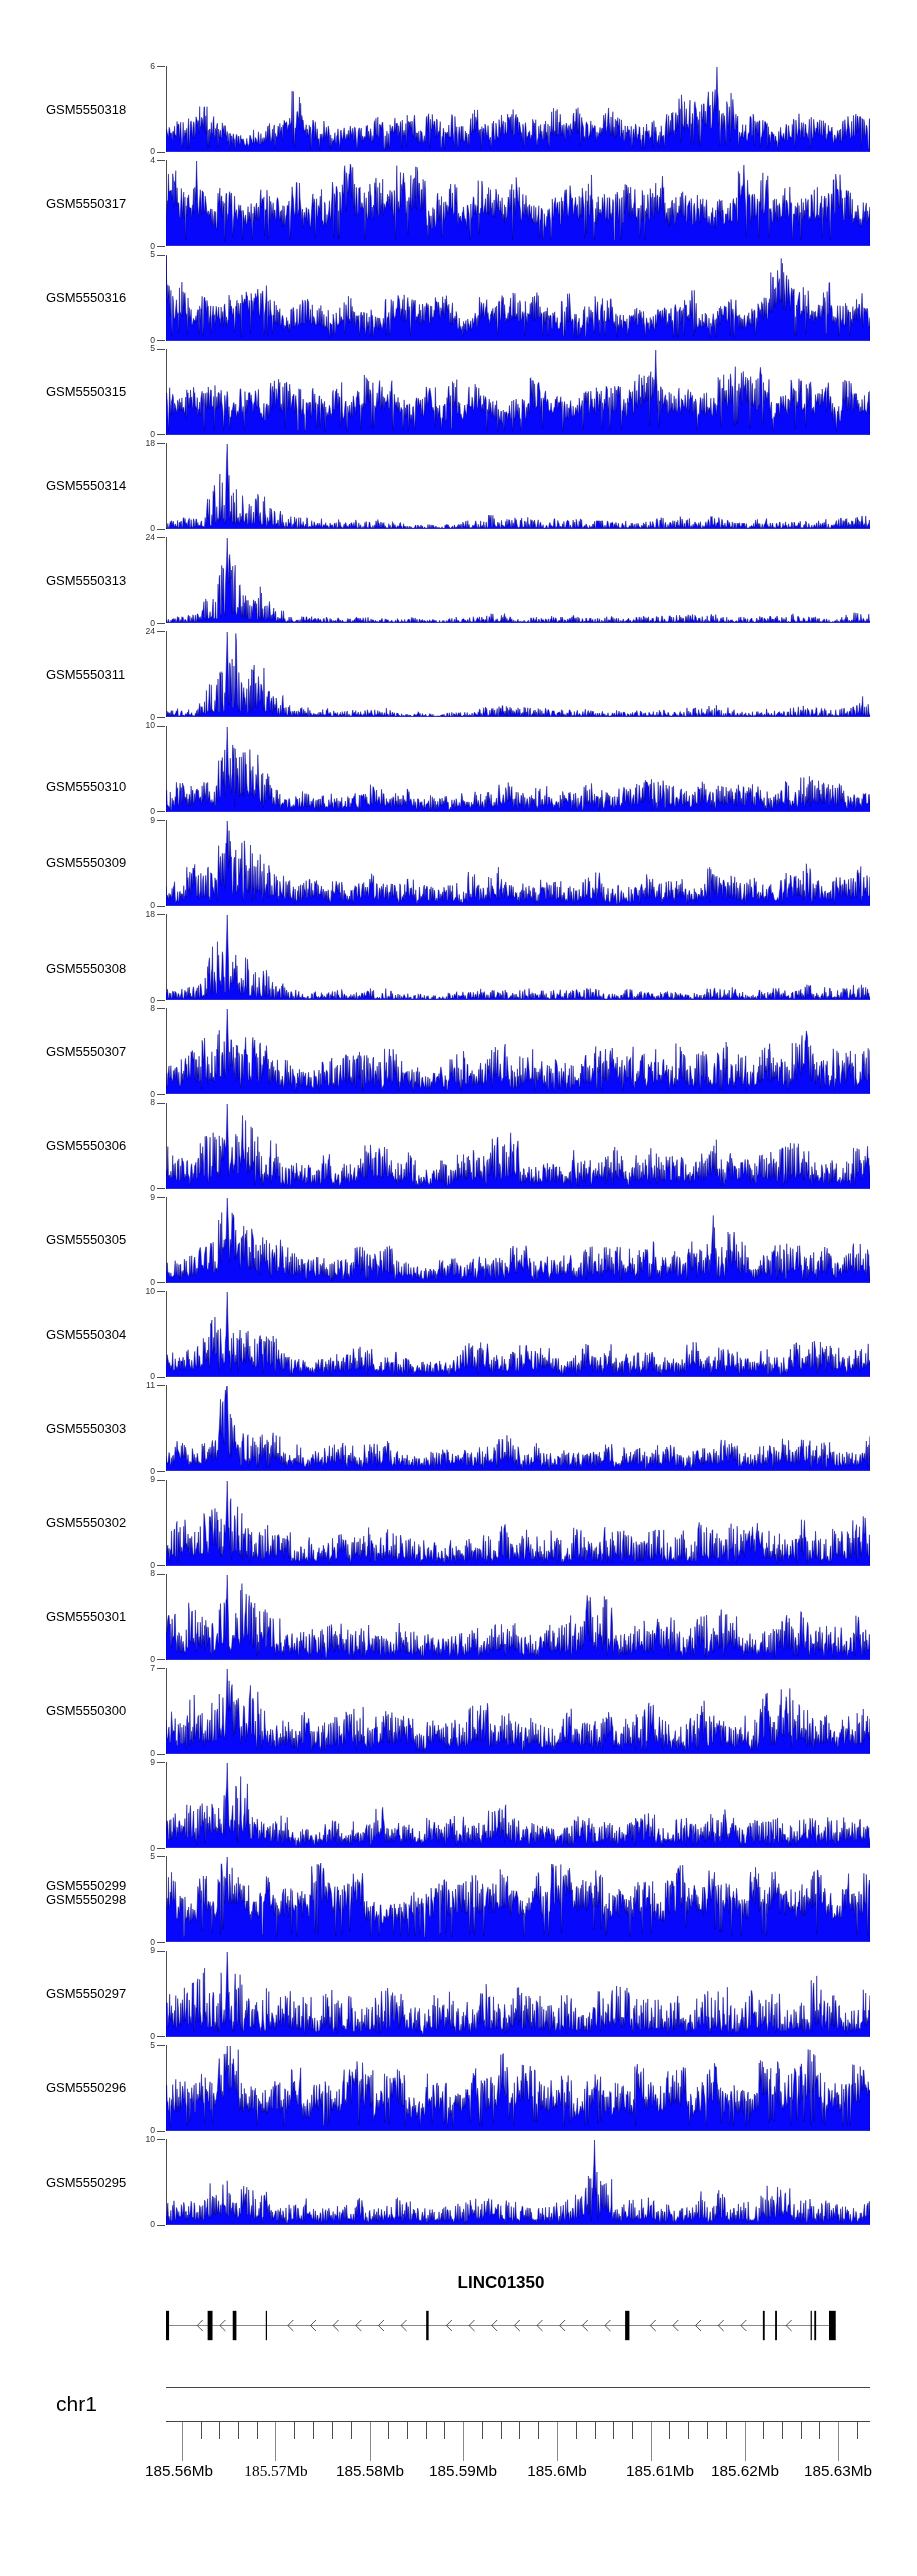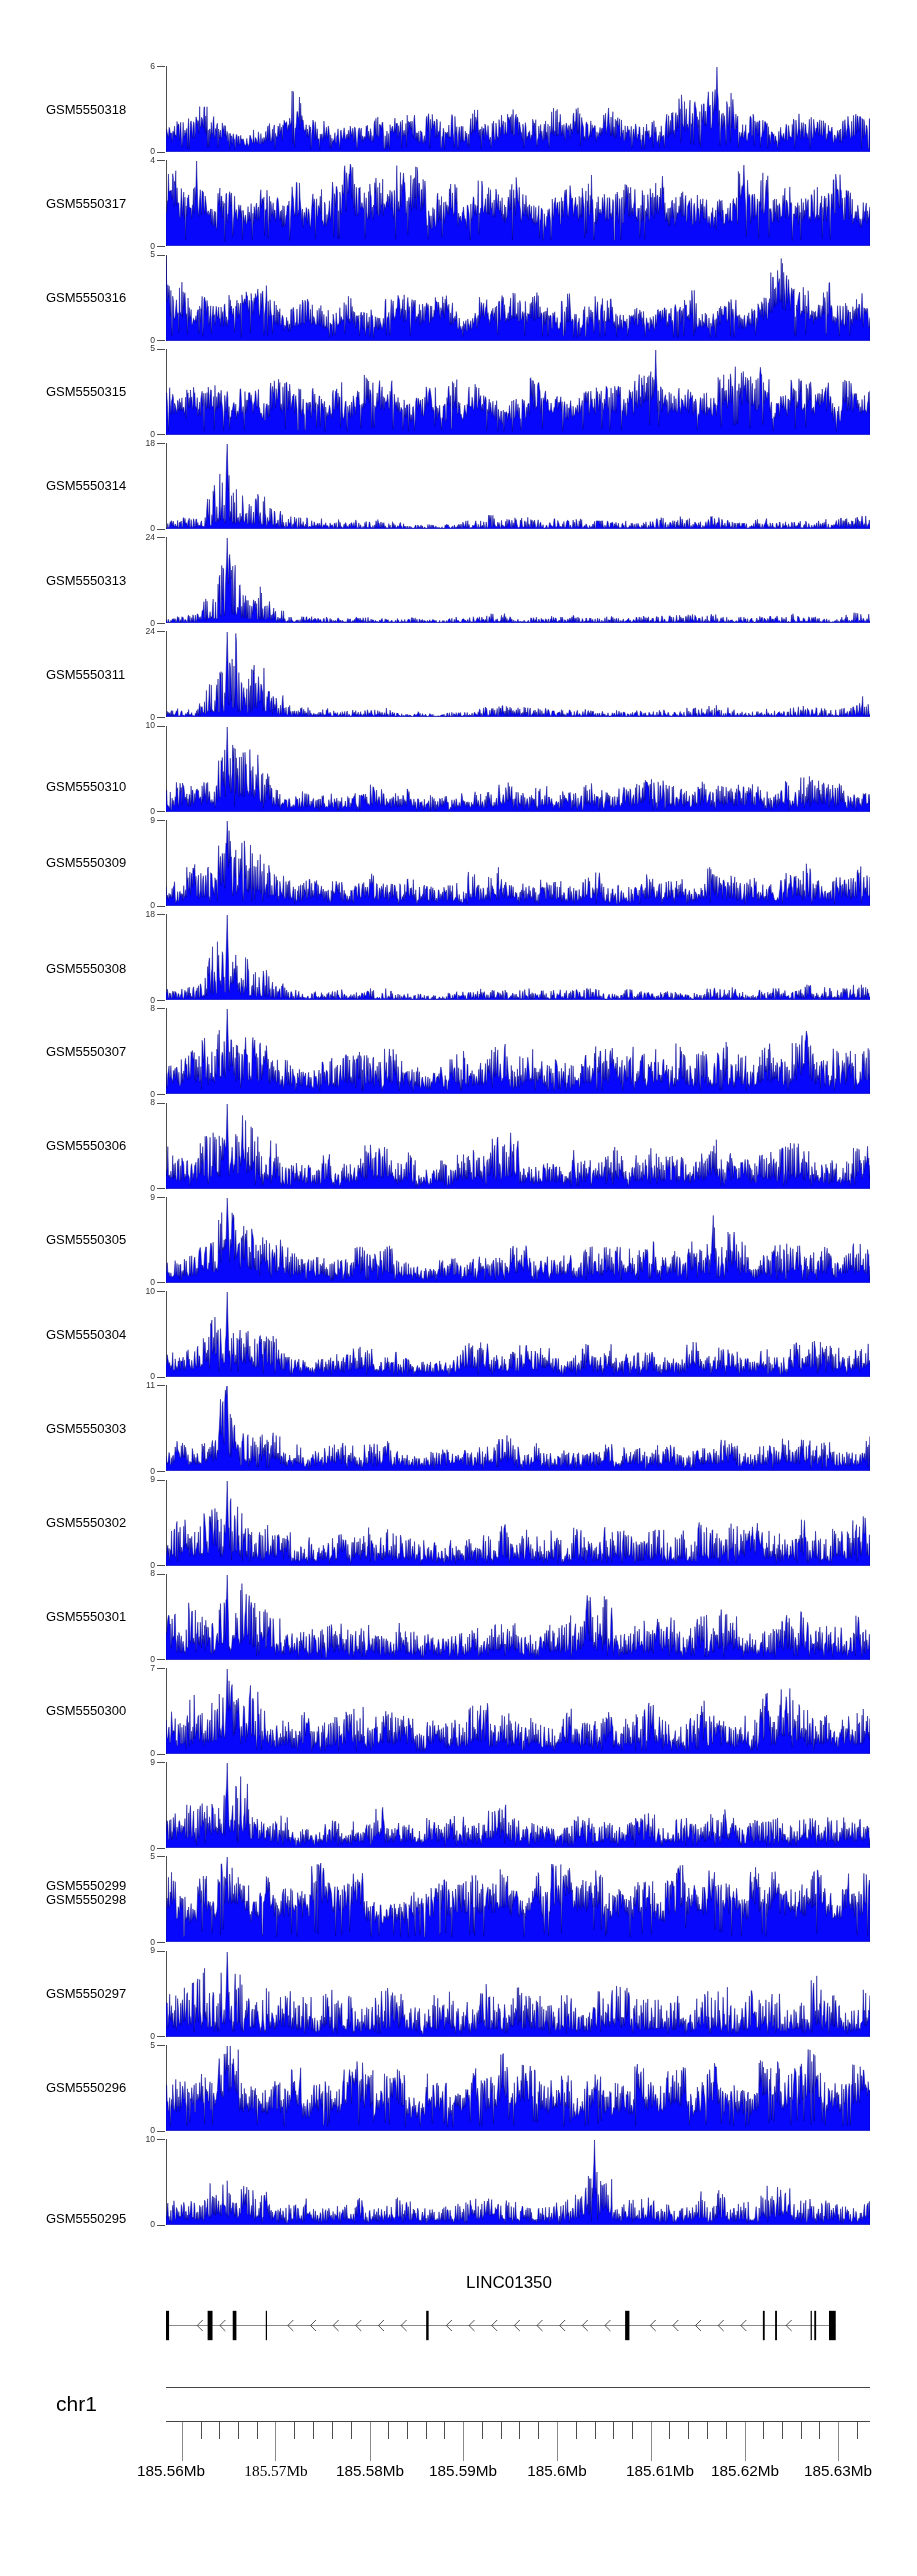--- a/index.html
+++ b/index.html
@@ -259,34 +259,34 @@
         <div class="ylab" style="left: 124px; top: 2041px;">5</div>
         <div class="ylab" style="left: 124px; top: 2126px;">0</div>
         <div class="ydash" style="left: 157px; top: 2045px;"></div>
         <div class="ydash" style="left: 157px; top: 2131px;"></div>
         <div class="yaxis" style="left: 166px; top: 2045px; height: 86px;"></div>
         <svg class="sigsvg" width="704" height="86" viewBox="0 0 1150 140" style="left: 166px; top: 2045px;">
           <path d="M0,140L0,97.1L1,65.5L2,93.3L3,92.2L4,107.6L5,106.4L6,85.7L7,132.7L8,100.6L9,88.7L10,104.0L11,64.4L12,86.3L13,106.1L14,106.3L15,91.9L16,55.9L17,108.9L18,71.5L19,101.2L20,99.2L21,84.4L22,108.7L23,59.7L24,88.2L25,103.1L26,82.7L27,66.8L28,72.3L29,87.4L30,87.2L31,59.4L32,92.5L33,98.9L34,131.6L35,71.3L36,106.0L37,76.8L38,78.2L39,126.3L40,87.1L41,91.0L42,69.4L43,84.0L44,97.2L45,81.4L46,64.8L47,109.9L48,108.4L49,62.0L50,89.3L51,90.1L52,79.9L53,86.1L54,88.4L55,61.1L56,89.3L57,71.1L58,47.1L59,92.3L60,66.9L61,92.8L62,95.0L63,128.2L64,53.0L65,77.7L66,72.1L67,81.9L68,75.4L69,93.2L70,90.9L71,69.8L72,59.8L73,105.8L74,105.5L75,61.9L76,130.6L77,83.0L78,78.0L79,88.1L80,98.6L81,89.6L82,88.6L83,79.1L84,74.1L85,55.8L86,37.3L87,21.8L88,53.5L89,79.3L90,48.5L91,82.7L92,75.1L93,86.4L94,78.2L95,14.5L96,24.0L97,48.4L98,14.0L99,39.2L100,1.4L101,42.0L102,32.4L103,75.9L104,40.7L105,1.3L106,71.1L107,66.2L108,30.2L109,34.3L110,22.1L111,36.9L112,64.6L113,48.4L114,74.6L115,42.3L116,79.7L117,61.1L118,7.3L119,82.2L120,106.9L121,86.7L122,103.9L123,61.9L124,105.7L125,80.0L126,109.2L127,99.6L128,70.7L129,103.5L130,78.8L131,80.4L132,96.1L133,101.2L134,94.8L135,108.8L136,83.9L137,106.1L138,93.3L139,67.4L140,97.7L141,73.0L142,103.7L143,102.0L144,73.7L145,86.7L146,70.4L147,111.7L148,81.4L149,129.7L150,109.5L151,87.3L152,102.2L153,91.0L154,95.3L155,96.9L156,95.6L157,110.6L158,77.7L159,109.2L160,102.5L161,108.8L162,73.3L163,95.2L164,111.8L165,93.2L166,111.6L167,98.0L168,91.2L169,84.3L170,104.9L171,86.3L172,72.2L173,101.4L174,104.3L175,67.5L176,85.8L177,68.5L178,58.9L179,73.2L180,65.8L181,106.1L182,102.1L183,65.0L184,64.7L185,98.9L186,61.3L187,110.4L188,89.8L189,102.4L190,100.9L191,100.6L192,88.4L193,132.8L194,71.2L195,72.2L196,96.6L197,110.1L198,83.3L199,74.5L200,89.2L201,101.8L202,81.3L203,88.3L204,91.0L205,39.8L206,40.7L207,80.8L208,60.8L209,63.0L210,58.8L211,77.5L212,74.5L213,94.5L214,81.0L215,94.7L216,99.0L217,75.4L218,63.2L219,52.7L220,36.9L221,93.9L222,98.7L223,104.5L224,119.2L225,95.0L226,113.5L227,99.5L228,108.9L229,119.1L230,99.1L231,88.8L232,103.1L233,113.4L234,119.4L235,94.2L236,103.2L237,111.5L238,81.2L239,98.8L240,104.9L241,72.2L242,64.9L243,85.6L244,100.1L245,92.9L246,65.8L247,103.6L248,88.9L249,106.8L250,72.3L251,63.7L252,88.9L253,88.0L254,79.0L255,100.3L256,75.5L257,131.5L258,129.5L259,104.1L260,59.4L261,67.2L262,107.8L263,77.7L264,132.6L265,92.1L266,66.3L267,127.2L268,84.3L269,74.1L270,107.0L271,88.1L272,106.1L273,97.1L274,92.7L275,100.1L276,86.5L277,95.2L278,100.3L279,75.6L280,110.3L281,99.8L282,100.4L283,72.0L284,108.9L285,104.5L286,96.0L287,99.3L288,80.5L289,60.3L290,56.8L291,40.0L292,92.7L293,88.8L294,96.5L295,85.8L296,60.1L297,64.4L298,67.8L299,48.7L300,39.9L301,59.1L302,50.0L303,95.7L304,43.4L305,48.6L306,60.6L307,53.9L308,64.8L309,53.0L310,39.4L311,61.0L312,26.6L313,42.8L314,73.6L315,129.6L316,66.8L317,58.1L318,92.5L319,55.6L320,83.1L321,28.6L322,50.7L323,87.3L324,101.7L325,79.6L326,47.7L327,87.3L328,63.9L329,67.4L330,49.9L331,54.4L332,70.7L333,52.4L334,101.4L335,48.8L336,96.6L337,88.8L338,41.1L339,124.9L340,114.9L341,113.9L342,109.5L343,97.1L344,78.8L345,105.1L346,89.6L347,94.7L348,103.3L349,90.3L350,89.5L351,74.5L352,76.3L353,79.3L354,98.7L355,93.5L356,90.4L357,46.7L358,126.9L359,100.3L360,57.7L361,50.5L362,94.8L363,93.7L364,85.9L365,129.7L366,54.1L367,83.9L368,74.7L369,61.1L370,85.4L371,53.5L372,58.0L373,59.0L374,52.8L375,59.4L376,68.8L377,89.8L378,39.7L379,68.3L380,95.6L381,41.9L382,53.8L383,56.2L384,64.0L385,99.5L386,62.1L387,98.0L388,96.8L389,48.9L390,59.4L391,133.2L392,89.7L393,113.6L394,103.4L395,113.2L396,110.3L397,85.1L398,91.2L399,99.9L400,117.3L401,119.1L402,102.1L403,99.3L404,110.4L405,86.0L406,101.4L407,105.1L408,98.1L409,118.1L410,109.6L411,117.1L412,101.5L413,95.5L414,91.8L415,132.0L416,118.8L417,102.5L418,110.9L419,95.3L420,109.5L421,101.4L422,114.9L423,112.0L424,86.5L425,68.4L426,80.4L427,46.6L428,98.7L429,90.6L430,87.0L431,89.6L432,94.1L433,89.3L434,84.3L435,128.4L436,65.5L437,65.2L438,78.0L439,96.3L440,102.8L441,103.1L442,64.5L443,61.7L444,97.2L445,66.1L446,94.4L447,107.2L448,86.3L449,86.0L450,94.1L451,83.8L452,75.6L453,97.7L454,128.6L455,105.5L456,69.1L457,62.2L458,62.1L459,115.8L460,133.5L461,111.2L462,101.8L463,115.4L464,84.6L465,108.4L466,106.2L467,113.7L468,97.3L469,133.2L470,94.1L471,94.9L472,89.2L473,81.9L474,99.4L475,83.0L476,98.3L477,79.1L478,99.7L479,81.1L480,103.0L481,81.6L482,107.1L483,106.4L484,98.8L485,86.8L486,103.6L487,85.5L488,100.4L489,92.1L490,72.0L491,84.4L492,73.2L493,72.7L494,90.8L495,81.5L496,92.1L497,125.6L498,88.2L499,61.5L500,77.1L501,58.9L502,45.8L503,56.2L504,49.7L505,49.3L506,38.0L507,88.6L508,77.7L509,70.3L510,85.3L511,102.4L512,131.7L513,107.2L514,78.5L515,57.7L516,131.7L517,62.1L518,67.6L519,87.2L520,57.8L521,59.5L522,84.1L523,106.9L524,54.2L525,55.2L526,102.3L527,86.7L528,94.5L529,103.3L530,62.2L531,52.0L532,77.0L533,61.8L534,94.8L535,128.5L536,65.7L537,99.3L538,88.5L539,95.3L540,101.2L541,80.8L542,72.0L543,56.3L544,49.2L545,91.8L546,68.6L547,15.6L548,70.0L549,49.2L550,15.1L551,13.6L552,64.7L553,77.9L554,42.3L555,85.6L556,75.2L557,35.7L558,44.6L559,71.7L560,120.7L561,94.7L562,94.2L563,96.7L564,85.4L565,92.2L566,78.6L567,98.7L568,130.9L569,61.4L570,98.8L571,95.2L572,93.2L573,83.2L574,51.3L575,63.0L576,80.6L577,81.4L578,73.6L579,91.1L580,57.7L581,65.6L582,32.2L583,86.3L584,32.7L585,91.4L586,58.4L587,47.5L588,45.6L589,60.4L590,58.4L591,73.2L592,90.0L593,87.2L594,48.0L595,34.1L596,72.4L597,41.8L598,86.0L599,83.7L600,125.0L601,93.0L602,40.2L603,41.6L604,125.4L605,95.5L606,99.1L607,126.7L608,76.1L609,90.3L610,59.4L611,68.7L612,105.0L613,64.0L614,100.2L615,90.4L616,103.0L617,76.8L618,66.6L619,105.0L620,100.6L621,86.3L622,97.4L623,107.9L624,69.0L625,111.2L626,101.7L627,88.1L628,81.2L629,57.4L630,74.0L631,86.1L632,103.8L633,84.0L634,99.3L635,100.4L636,95.0L637,100.0L638,73.3L639,101.9L640,88.4L641,73.2L642,77.4L643,78.7L644,89.6L645,98.2L646,50.1L647,56.9L648,57.0L649,93.0L650,133.1L651,77.5L652,101.4L653,92.9L654,98.4L655,60.2L656,69.6L657,49.6L658,103.1L659,75.6L660,126.5L661,101.1L662,57.7L663,91.8L664,117.9L665,118.2L666,95.2L667,111.9L668,108.3L669,118.0L670,111.9L671,102.3L672,86.4L673,114.8L674,114.0L675,110.2L676,106.5L677,99.3L678,102.4L679,108.0L680,91.8L681,100.9L682,107.1L683,107.7L684,71.4L685,132.3L686,96.1L687,75.8L688,59.1L689,71.6L690,129.4L691,81.7L692,88.6L693,81.7L694,101.3L695,79.7L696,71.8L697,83.7L698,94.3L699,69.3L700,74.2L701,47.9L702,73.8L703,70.3L704,63.3L705,56.2L706,128.3L707,74.3L708,101.8L709,63.2L710,51.4L711,123.9L712,81.2L713,84.4L714,73.9L715,74.6L716,110.0L717,84.5L718,110.5L719,106.1L720,84.4L721,104.0L722,84.2L723,101.4L724,101.6L725,75.4L726,80.2L727,77.4L728,114.0L729,113.7L730,110.2L731,101.8L732,104.5L733,101.2L734,61.7L735,105.4L736,84.5L737,102.9L738,62.7L739,99.8L740,110.0L741,93.0L742,78.4L743,106.2L744,78.0L745,67.7L746,86.1L747,66.2L748,85.4L749,100.1L750,101.4L751,107.3L752,80.6L753,84.6L754,75.1L755,82.5L756,111.8L757,92.0L758,75.8L759,113.1L760,97.7L761,99.7L762,112.0L763,104.1L764,88.4L765,96.1L766,34.8L767,132.2L768,47.2L769,38.3L770,30.9L771,69.0L772,46.8L773,68.3L774,73.4L775,48.7L776,43.3L777,68.5L778,83.8L779,85.9L780,37.8L781,91.4L782,88.1L783,103.1L784,84.2L785,98.9L786,88.6L787,106.0L788,63.9L789,79.9L790,90.8L791,73.3L792,60.5L793,70.5L794,101.7L795,82.3L796,65.9L797,89.3L798,92.7L799,81.2L800,80.4L801,90.7L802,101.3L803,86.8L804,106.6L805,108.7L806,101.0L807,94.9L808,66.9L809,105.0L810,104.2L811,109.0L812,101.0L813,78.1L814,78.0L815,104.2L816,93.6L817,69.1L818,53.0L819,57.5L820,42.7L821,91.4L822,77.6L823,85.5L824,99.3L825,68.1L826,95.3L827,55.2L828,49.1L829,70.9L830,95.3L831,59.5L832,91.3L833,85.6L834,40.9L835,93.5L836,76.7L837,61.6L838,89.4L839,97.9L840,67.8L841,99.3L842,41.1L843,83.7L844,48.6L845,36.2L846,43.1L847,78.8L848,37.0L849,52.6L850,90.3L851,91.5L852,102.1L853,95.6L854,91.4L855,130.3L856,111.0L857,79.7L858,85.2L859,100.9L860,97.8L861,115.1L862,110.3L863,106.2L864,109.5L865,93.8L866,86.1L867,109.0L868,68.5L869,84.0L870,75.2L871,90.5L872,105.6L873,109.5L874,97.3L875,74.3L876,60.5L877,79.3L878,65.6L879,79.1L880,84.7L881,98.6L882,129.7L883,104.0L884,49.4L885,47.0L886,84.3L887,90.8L888,40.1L889,55.4L890,83.7L891,61.5L892,89.5L893,90.6L894,60.0L895,68.2L896,29.4L897,35.4L898,35.5L899,35.6L900,59.7L901,67.6L902,96.4L903,72.3L904,93.9L905,84.4L906,69.5L907,128.2L908,89.7L909,74.9L910,77.5L911,112.3L912,106.4L913,86.3L914,78.3L915,87.7L916,87.1L917,80.5L918,99.5L919,93.2L920,89.7L921,129.7L922,83.0L923,75.1L924,77.5L925,90.2L926,105.0L927,132.0L928,65.5L929,81.9L930,103.2L931,92.8L932,108.2L933,74.0L934,111.3L935,98.6L936,91.4L937,108.0L938,91.3L939,78.4L940,74.8L941,95.9L942,73.2L943,112.3L944,74.6L945,84.8L946,88.8L947,132.8L948,91.2L949,108.4L950,80.3L951,76.5L952,129.7L953,88.3L954,114.8L955,87.2L956,112.0L957,97.0L958,88.6L959,105.9L960,106.1L961,79.8L962,81.9L963,82.5L964,106.9L965,78.0L966,79.3L967,102.6L968,90.7L969,29.1L970,67.0L971,24.8L972,59.2L973,47.4L974,26.8L975,82.2L976,35.9L977,80.9L978,45.8L979,46.2L980,79.8L981,54.8L982,39.0L983,66.2L984,90.4L985,127.1L986,55.7L987,74.2L988,37.6L989,122.1L990,80.6L991,83.7L992,80.0L993,125.0L994,67.4L995,79.7L996,75.1L997,46.0L998,93.5L999,26.7L1000,30.1L1001,61.2L1002,38.2L1003,98.5L1004,75.3L1005,77.8L1006,103.0L1007,100.7L1008,96.9L1009,104.8L1010,88.7L1011,61.0L1012,78.6L1013,89.3L1014,100.8L1015,92.9L1016,67.1L1017,48.7L1018,82.9L1019,88.0L1020,84.8L1021,130.2L1022,46.7L1023,88.6L1024,89.1L1025,66.7L1026,53.2L1027,37.9L1028,41.2L1029,44.4L1030,72.5L1031,123.6L1032,89.0L1033,75.7L1034,49.8L1035,96.5L1036,35.0L1037,38.2L1038,30.5L1039,49.3L1040,88.9L1041,65.5L1042,124.0L1043,70.4L1044,47.0L1045,56.6L1046,84.7L1047,80.1L1048,37.1L1049,7.0L1050,48.0L1051,77.7L1052,7.7L1053,78.8L1054,130.1L1055,26.7L1056,77.8L1057,54.1L1058,14.7L1059,124.3L1060,16.7L1061,67.7L1062,50.2L1063,55.0L1064,57.8L1065,48.6L1066,85.1L1067,84.7L1068,86.1L1069,45.3L1070,82.2L1071,91.2L1072,125.4L1073,93.7L1074,107.5L1075,86.1L1076,60.6L1077,131.1L1078,106.7L1079,99.0L1080,97.0L1081,107.2L1082,70.6L1083,74.4L1084,74.5L1085,91.8L1086,93.9L1087,83.4L1088,73.5L1089,102.9L1090,96.9L1091,86.7L1092,84.2L1093,62.3L1094,91.4L1095,77.7L1096,101.0L1097,77.0L1098,86.6L1099,80.7L1100,108.8L1101,96.2L1102,107.3L1103,96.5L1104,63.7L1105,101.5L1106,132.3L1107,71.6L1108,96.3L1109,92.1L1110,66.3L1111,64.0L1112,74.0L1113,131.1L1114,88.0L1115,71.9L1116,62.8L1117,67.5L1118,131.4L1119,98.9L1120,65.1L1121,63.1L1122,31.6L1123,95.3L1124,32.5L1125,87.9L1126,61.8L1127,88.4L1128,94.0L1129,73.1L1130,46.5L1131,62.7L1132,81.8L1133,93.8L1134,35.1L1135,74.1L1136,49.9L1137,50.6L1138,74.1L1139,40.8L1140,41.1L1141,56.9L1142,70.9L1143,64.3L1144,69.0L1145,70.1L1146,82.4L1147,59.7L1148,71.7L1149,75.4L1150,73.1L1150,140Z" fill="#0707FB" stroke="#000085" stroke-width="0.8"></path>
         </svg>
       </div>
       <div>
-        <div class="gsm-label" style="top: 2175px; margin-top: 36px;">GSM5550295</div>
+        <div class="gsm-label" style="top: 2175px;">GSM5550295</div>
         <div class="ylab" style="left: 124px; top: 2135px;">10</div>
         <div class="ylab" style="left: 124px; top: 2220px;">0</div>
         <div class="ydash" style="left: 157px; top: 2139px;"></div>
         <div class="ydash" style="left: 157px; top: 2225px;"></div>
         <div class="yaxis" style="left: 166px; top: 2139px; height: 86px;"></div>
         <svg class="sigsvg" width="704" height="86" viewBox="0 0 1150 140" style="left: 166px; top: 2139px;">
           <path d="M0,140L0,124.9L1,128.2L2,114.3L3,104.4L4,129.4L5,125.9L6,134.0L7,130.7L8,116.2L9,136.7L10,132.0L11,108.0L12,119.5L13,100.6L14,115.4L15,129.9L16,131.5L17,111.7L18,114.3L19,118.6L20,127.5L21,118.3L22,128.5L23,125.6L24,128.2L25,107.0L26,111.2L27,125.5L28,117.7L29,103.2L30,108.2L31,131.0L32,118.6L33,117.7L34,131.0L35,124.1L36,131.9L37,109.6L38,123.3L39,123.4L40,115.1L41,101.4L42,107.9L43,129.6L44,127.2L45,129.6L46,104.0L47,109.7L48,131.2L49,130.5L50,119.9L51,131.9L52,118.9L53,129.0L54,131.5L55,108.1L56,129.7L57,110.5L58,123.2L59,131.1L60,108.3L61,130.0L62,133.4L63,99.7L64,101.2L65,126.5L66,114.0L67,109.9L68,97.4L69,121.9L70,126.3L71,126.5L72,72.2L73,128.1L74,121.4L75,101.9L76,93.1L77,122.6L78,94.4L79,123.4L80,96.4L81,125.4L82,91.3L83,106.5L84,121.5L85,108.8L86,100.5L87,122.3L88,117.6L89,107.3L90,125.6L91,108.4L92,104.1L93,74.3L94,107.6L95,107.6L96,108.4L97,110.0L98,124.0L99,116.5L100,67.9L101,122.0L102,128.6L103,87.8L104,118.9L105,90.5L106,121.4L107,113.2L108,111.7L109,103.5L110,104.1L111,118.2L112,125.8L113,104.9L114,126.7L115,104.0L116,115.1L117,128.9L118,127.5L119,124.7L120,112.7L121,122.7L122,120.1L123,81.7L124,92.2L125,113.9L126,98.2L127,76.7L128,106.4L129,92.1L130,89.1L131,108.4L132,78.3L133,121.8L134,122.9L135,82.9L136,103.9L137,123.1L138,125.5L139,117.4L140,108.2L141,127.5L142,83.7L143,106.2L144,125.4L145,133.0L146,97.7L147,128.4L148,126.7L149,124.8L150,128.0L151,123.1L152,113.0L153,127.8L154,102.8L155,115.7L156,92.1L157,136.1L158,127.7L159,127.1L160,92.5L161,91.2L162,100.7L163,102.2L164,86.1L165,101.9L166,117.1L167,108.8L168,122.5L169,106.4L170,128.3L171,117.9L172,116.0L173,132.5L174,119.0L175,128.8L176,128.3L177,124.9L178,122.3L179,117.0L180,117.6L181,133.1L182,130.7L183,115.4L184,136.6L185,118.2L186,123.2L187,112.9L188,132.1L189,123.5L190,132.2L191,117.0L192,121.5L193,132.3L194,127.8L195,136.9L196,112.3L197,136.7L198,136.9L199,132.8L200,130.2L201,107.1L202,120.3L203,124.1L204,113.1L205,134.6L206,129.5L207,131.8L208,129.8L209,108.6L210,124.8L211,109.1L212,107.0L213,124.6L214,134.6L215,112.9L216,113.3L217,122.8L218,129.4L219,129.6L220,131.3L221,124.7L222,130.5L223,135.5L224,115.0L225,110.3L226,133.6L227,107.2L228,109.9L229,97.0L230,125.4L231,121.7L232,121.1L233,122.6L234,121.2L235,118.4L236,125.6L237,123.2L238,127.0L239,132.1L240,128.2L241,114.0L242,134.4L243,126.7L244,117.1L245,130.1L246,133.3L247,124.0L248,125.0L249,137.2L250,129.2L251,129.6L252,120.0L253,122.7L254,137.1L255,132.3L256,113.2L257,122.5L258,131.7L259,132.3L260,118.1L261,115.2L262,130.4L263,134.9L264,117.0L265,131.3L266,112.9L267,118.5L268,126.6L269,125.8L270,124.1L271,130.2L272,128.8L273,118.0L274,132.8L275,130.8L276,121.8L277,126.0L278,124.4L279,128.6L280,109.4L281,125.2L282,131.9L283,130.5L284,118.6L285,137.0L286,124.0L287,121.1L288,119.7L289,115.0L290,118.6L291,132.3L292,110.4L293,114.1L294,131.1L295,107.5L296,124.2L297,131.3L298,129.4L299,130.3L300,129.9L301,131.3L302,122.2L303,128.5L304,131.2L305,132.5L306,122.1L307,127.5L308,136.9L309,112.0L310,123.5L311,110.1L312,126.5L313,100.7L314,98.6L315,109.7L316,96.3L317,118.5L318,127.4L319,117.0L320,100.0L321,109.2L322,111.6L323,128.4L324,134.4L325,131.0L326,120.3L327,136.7L328,126.9L329,132.1L330,134.4L331,136.7L332,118.9L333,116.3L334,130.2L335,130.1L336,134.5L337,126.2L338,131.3L339,124.5L340,114.4L341,131.3L342,122.9L343,133.8L344,118.5L345,134.0L346,122.0L347,113.0L348,134.0L349,124.4L350,128.0L351,126.7L352,114.7L353,123.9L354,127.9L355,134.1L356,127.4L357,117.4L358,130.0L359,124.8L360,121.9L361,109.0L362,130.4L363,128.2L364,128.8L365,123.2L366,126.9L367,133.5L368,111.0L369,122.2L370,124.5L371,128.3L372,128.6L373,133.0L374,127.0L375,126.9L376,97.8L377,122.6L378,95.3L379,123.2L380,129.0L381,125.6L382,100.0L383,111.8L384,129.6L385,125.4L386,106.5L387,136.0L388,122.5L389,125.0L390,116.4L391,132.0L392,105.9L393,103.0L394,110.1L395,125.1L396,110.2L397,131.3L398,131.2L399,101.8L400,132.1L401,132.0L402,121.7L403,132.2L404,114.2L405,121.7L406,115.8L407,126.5L408,120.5L409,131.3L410,128.6L411,112.7L412,115.7L413,129.3L414,133.9L415,132.4L416,132.6L417,135.9L418,123.7L419,119.0L420,133.0L421,125.6L422,123.8L423,113.0L424,134.0L425,129.0L426,137.3L427,132.6L428,124.0L429,130.7L430,131.1L431,115.1L432,131.6L433,120.3L434,129.4L435,114.8L436,131.2L437,125.0L438,119.0L439,132.5L440,131.6L441,132.6L442,131.6L443,129.4L444,132.1L445,133.5L446,118.7L447,130.1L448,132.7L449,127.7L450,120.9L451,131.8L452,114.4L453,132.6L454,111.8L455,131.2L456,132.4L457,110.1L458,134.9L459,116.7L460,115.0L461,118.3L462,130.4L463,132.2L464,115.9L465,124.9L466,126.7L467,133.5L468,130.2L469,133.4L470,137.1L471,130.7L472,128.0L473,109.2L474,121.8L475,133.1L476,120.0L477,105.7L478,132.1L479,131.1L480,109.7L481,119.7L482,130.4L483,129.2L484,119.0L485,131.5L486,113.9L487,118.9L488,136.7L489,131.5L490,103.5L491,136.6L492,131.5L493,106.2L494,119.4L495,126.7L496,121.6L497,99.7L498,107.6L499,109.9L500,123.5L501,114.8L502,119.5L503,122.9L504,116.0L505,124.2L506,97.4L507,124.3L508,131.2L509,127.3L510,109.7L511,130.5L512,129.1L513,125.7L514,114.8L515,126.2L516,105.7L517,130.7L518,126.2L519,123.0L520,101.1L521,111.6L522,122.9L523,118.4L524,108.6L525,101.1L526,123.0L527,97.1L528,108.0L529,125.8L530,120.5L531,111.7L532,98.7L533,123.2L534,121.9L535,123.9L536,121.5L537,124.0L538,111.7L539,117.0L540,114.3L541,115.0L542,107.2L543,106.1L544,131.3L545,130.7L546,121.0L547,108.7L548,128.7L549,123.9L550,128.4L551,130.4L552,129.9L553,130.7L554,136.1L555,107.5L556,100.2L557,122.1L558,108.5L559,130.8L560,103.3L561,127.0L562,128.2L563,129.4L564,110.1L565,128.2L566,136.0L567,127.4L568,111.7L569,132.2L570,123.9L571,102.6L572,123.9L573,131.6L574,130.2L575,130.3L576,132.0L577,132.6L578,136.1L579,117.8L580,119.6L581,115.1L582,109.2L583,111.5L584,129.2L585,123.5L586,129.0L587,123.9L588,115.5L589,132.4L590,112.1L591,125.8L592,127.6L593,112.6L594,134.1L595,113.1L596,127.4L597,119.6L598,134.1L599,129.7L600,130.5L601,133.2L602,131.6L603,133.5L604,131.2L605,136.5L606,130.5L607,133.3L608,115.6L609,112.7L610,125.7L611,134.1L612,120.9L613,123.0L614,133.4L615,112.4L616,124.2L617,123.8L618,133.4L619,132.5L620,111.4L621,133.2L622,126.9L623,129.1L624,128.1L625,127.4L626,111.1L627,137.1L628,127.7L629,126.8L630,120.6L631,130.8L632,130.7L633,112.3L634,109.7L635,120.9L636,130.2L637,115.0L638,103.6L639,116.4L640,125.6L641,132.1L642,137.1L643,125.5L644,137.1L645,109.6L646,132.8L647,122.2L648,119.1L649,107.7L650,122.6L651,131.2L652,131.1L653,102.2L654,122.3L655,125.4L656,98.9L657,124.8L658,119.7L659,136.3L660,124.0L661,117.4L662,130.1L663,127.7L664,112.7L665,112.9L666,123.4L667,131.7L668,119.6L669,90.9L670,125.9L671,129.6L672,110.9L673,98.1L674,102.8L675,128.6L676,103.0L677,96.6L678,119.3L679,93.5L680,111.4L681,123.3L682,122.8L683,124.7L684,105.4L685,86.0L686,79.4L687,115.4L688,106.5L689,108.4L690,60.1L691,122.8L692,64.2L693,118.6L694,64.4L695,133.5L696,79.3L697,95.2L698,61.0L699,39.2L700,1.4L701,42.0L702,77.0L703,89.6L704,53.7L705,132.1L706,90.1L707,102.1L708,117.0L709,122.2L710,68.4L711,109.5L712,74.7L713,78.6L714,116.0L715,75.6L716,73.5L717,112.9L718,101.0L719,72.1L720,101.4L721,117.1L722,90.9L723,106.1L724,119.9L725,120.1L726,119.0L727,110.6L728,65.3L729,124.3L730,131.5L731,122.9L732,119.0L733,124.8L734,115.4L735,132.7L736,125.5L737,114.6L738,126.6L739,132.6L740,121.6L741,128.9L742,125.5L743,132.9L744,133.3L745,110.7L746,113.7L747,130.6L748,106.6L749,122.2L750,117.7L751,118.8L752,126.2L753,129.7L754,126.3L755,126.5L756,111.9L757,99.4L758,128.4L759,129.3L760,104.9L761,119.5L762,135.2L763,99.2L764,131.1L765,127.5L766,111.6L767,131.2L768,125.6L769,128.2L770,123.6L771,130.3L772,128.2L773,116.1L774,130.5L775,130.0L776,130.4L777,97.9L778,124.8L779,112.8L780,111.9L781,130.7L782,129.0L783,123.0L784,126.8L785,129.1L786,123.4L787,115.1L788,95.5L789,115.1L790,127.3L791,109.4L792,108.9L793,107.3L794,128.9L795,128.8L796,103.1L797,100.4L798,128.0L799,130.3L800,132.9L801,119.1L802,128.6L803,120.7L804,117.4L805,124.4L806,132.8L807,136.3L808,126.6L809,113.9L810,133.2L811,117.4L812,133.5L813,127.0L814,118.8L815,119.1L816,135.9L817,132.9L818,106.6L819,132.8L820,125.3L821,107.4L822,115.2L823,118.3L824,123.1L825,122.9L826,122.3L827,125.9L828,133.3L829,136.5L830,117.1L831,130.7L832,133.3L833,136.2L834,131.4L835,129.4L836,126.5L837,128.6L838,129.5L839,117.3L840,116.6L841,122.4L842,113.3L843,131.8L844,113.1L845,134.4L846,132.2L847,128.7L848,124.0L849,127.8L850,121.8L851,111.4L852,130.8L853,128.2L854,127.2L855,116.6L856,128.4L857,121.0L858,132.9L859,129.3L860,111.6L861,120.2L862,131.7L863,125.7L864,119.1L865,126.9L866,107.0L867,125.8L868,120.1L869,120.4L870,101.2L871,129.2L872,128.1L873,100.4L874,85.4L875,127.9L876,99.6L877,128.6L878,128.3L879,120.3L880,101.6L881,127.6L882,128.2L883,127.8L884,111.2L885,134.9L886,134.9L887,132.0L888,127.0L889,118.6L890,133.4L891,132.4L892,136.1L893,112.1L894,128.2L895,109.4L896,133.1L897,122.2L898,127.1L899,108.9L900,129.2L901,88.8L902,113.1L903,83.5L904,122.6L905,96.0L906,96.5L907,128.1L908,127.9L909,89.9L910,117.1L911,114.6L912,94.7L913,98.0L914,128.3L915,125.1L916,126.5L917,119.0L918,132.8L919,130.1L920,132.3L921,132.8L922,114.9L923,127.9L924,128.6L925,120.3L926,133.7L927,113.9L928,112.4L929,123.2L930,134.2L931,123.7L932,133.4L933,117.4L934,127.8L935,105.8L936,130.3L937,130.9L938,122.1L939,110.5L940,123.9L941,116.3L942,130.3L943,130.4L944,103.5L945,127.0L946,116.8L947,112.5L948,135.1L949,129.9L950,137.0L951,102.5L952,124.3L953,132.5L954,133.9L955,131.0L956,133.7L957,132.1L958,131.8L959,133.1L960,132.4L961,129.5L962,131.5L963,120.7L964,110.2L965,122.0L966,132.4L967,136.1L968,132.0L969,112.4L970,127.8L971,124.2L972,92.5L973,115.6L974,124.5L975,95.6L976,117.5L977,120.8L978,125.9L979,98.7L980,128.8L981,122.5L982,76.3L983,135.3L984,100.3L985,107.4L986,125.8L987,126.1L988,97.0L989,120.9L990,93.1L991,123.0L992,99.1L993,100.3L994,110.4L995,127.2L996,126.3L997,110.1L998,103.3L999,78.3L1000,106.7L1001,124.7L1002,94.3L1003,124.1L1004,82.7L1005,96.5L1006,117.6L1007,118.0L1008,124.4L1009,120.0L1010,113.7L1011,90.2L1012,87.6L1013,118.0L1014,118.0L1015,122.3L1016,109.8L1017,106.8L1018,108.4L1019,80.5L1020,111.2L1021,125.2L1022,124.4L1023,124.6L1024,131.2L1025,118.2L1026,106.2L1027,131.4L1028,132.4L1029,127.2L1030,129.7L1031,121.9L1032,115.5L1033,123.8L1034,131.0L1035,120.0L1036,121.9L1037,100.5L1038,135.6L1039,120.8L1040,130.0L1041,116.3L1042,104.4L1043,129.6L1044,129.7L1045,99.9L1046,135.9L1047,135.9L1048,128.6L1049,113.9L1050,130.4L1051,119.4L1052,97.8L1053,114.9L1054,113.7L1055,109.4L1056,129.0L1057,129.6L1058,109.7L1059,127.0L1060,132.1L1061,129.6L1062,136.2L1063,121.6L1064,128.1L1065,118.9L1066,113.9L1067,131.6L1068,123.8L1069,120.8L1070,133.6L1071,104.8L1072,108.5L1073,129.9L1074,136.4L1075,125.7L1076,128.1L1077,108.2L1078,100.4L1079,130.7L1080,104.7L1081,130.1L1082,131.4L1083,103.7L1084,109.7L1085,131.1L1086,125.1L1087,115.5L1088,120.7L1089,132.1L1090,112.5L1091,119.0L1092,121.7L1093,127.1L1094,108.2L1095,117.7L1096,106.3L1097,112.1L1098,130.4L1099,122.8L1100,132.7L1101,133.8L1102,113.7L1103,136.7L1104,121.9L1105,110.4L1106,136.7L1107,129.5L1108,132.1L1109,130.1L1110,110.1L1111,123.4L1112,120.0L1113,115.1L1114,122.2L1115,117.5L1116,132.1L1117,131.2L1118,122.7L1119,133.3L1120,136.5L1121,132.4L1122,127.7L1123,112.8L1124,126.1L1125,128.7L1126,128.2L1127,118.1L1128,122.4L1129,136.4L1130,133.7L1131,132.1L1132,129.0L1133,131.3L1134,120.4L1135,129.4L1136,120.5L1137,133.4L1138,126.9L1139,125.9L1140,115.1L1141,106.4L1142,130.2L1143,125.2L1144,125.2L1145,108.8L1146,106.6L1147,104.2L1148,128.3L1149,101.4L1150,115.6L1150,140Z" fill="#0707FB" stroke="#000085" stroke-width="0.8"></path>
         </svg>
       </div>
     </div>
 
   <div id="gene-panel">
-    <div class="gene-title" style="left:356px;top:2273px;">LINC01350</div>
+    <div class="gene-title" style="left:348px;top:2273px;font-weight:bold;">LINC01350</div>
     <svg id="gene-svg" class="sigsvg" style="left:166px;top:2307px;" width="704" height="37" viewBox="0 0 1150 60">
         <line x1="0" y1="30" x2="1094" y2="30" stroke="#8a8a8a" stroke-width="2"></line>
         <rect x="0" y="6" width="5" height="48" fill="#000000"></rect>
         <rect x="68" y="6" width="8" height="48" fill="#000000"></rect>
         <rect x="109" y="6" width="6" height="48" fill="#000000"></rect>
         <rect x="163" y="6" width="2" height="48" fill="#000000"></rect>
         <rect x="425" y="6" width="4" height="48" fill="#000000"></rect>
         <rect x="750" y="6" width="7" height="48" fill="#000000"></rect>
         <rect x="975" y="6" width="3" height="48" fill="#000000"></rect>
         <rect x="995" y="6" width="3" height="48" fill="#000000"></rect>
@@ -317,21 +317,21 @@
         <polyline points="1022,21 1013,30 1022,39" fill="none" stroke="#262626" stroke-width="1.3"></polyline>
       </svg>
   </div>
 
   <div id="axis-panel">
     <div class="chr-label" style="left:56px;top:2392px;">chr1</div>
     <div class="hline" style="left:166px;top:2387px;width:704px;"></div>
     <div class="hline" style="left:166px;top:2421px;width:704px;"></div>
     <div id="axis-ticks">
         <div class="tick-major" style="left: 182px; top: 2422px;"></div>
-        <div class="axis-lab" style="left: 128px; top: 2462px; text-align: center;">185.56Mb</div>
+        <div class="axis-lab" style="left: 136px; top: 2462px; text-align: center;">185.56Mb</div>
         <div class="tick-minor" style="left: 201px; top: 2422px;"></div>
         <div class="tick-minor" style="left: 219px; top: 2422px;"></div>
         <div class="tick-minor" style="left: 238px; top: 2422px;"></div>
         <div class="tick-minor" style="left: 257px; top: 2422px;"></div>
         <div class="tick-major" style="left: 275px; top: 2422px;"></div>
         <div class="axis-lab" style="left: 233px; top: 2462px; font-family: Liberation Serif, serif;">185.57Mb</div>
         <div class="tick-minor" style="left: 294px; top: 2422px;"></div>
         <div class="tick-minor" style="left: 313px; top: 2422px;"></div>
         <div class="tick-minor" style="left: 332px; top: 2422px;"></div>
         <div class="tick-minor" style="left: 351px; top: 2422px;"></div>

